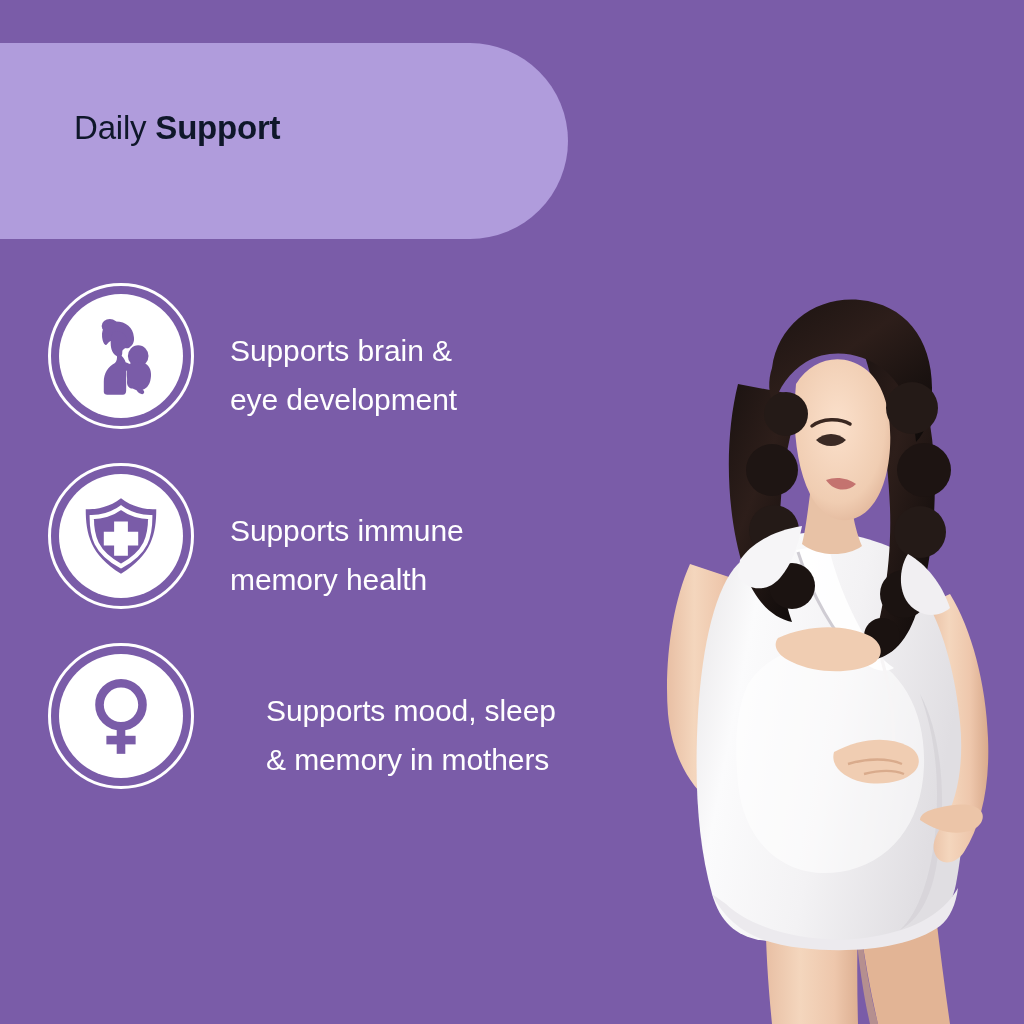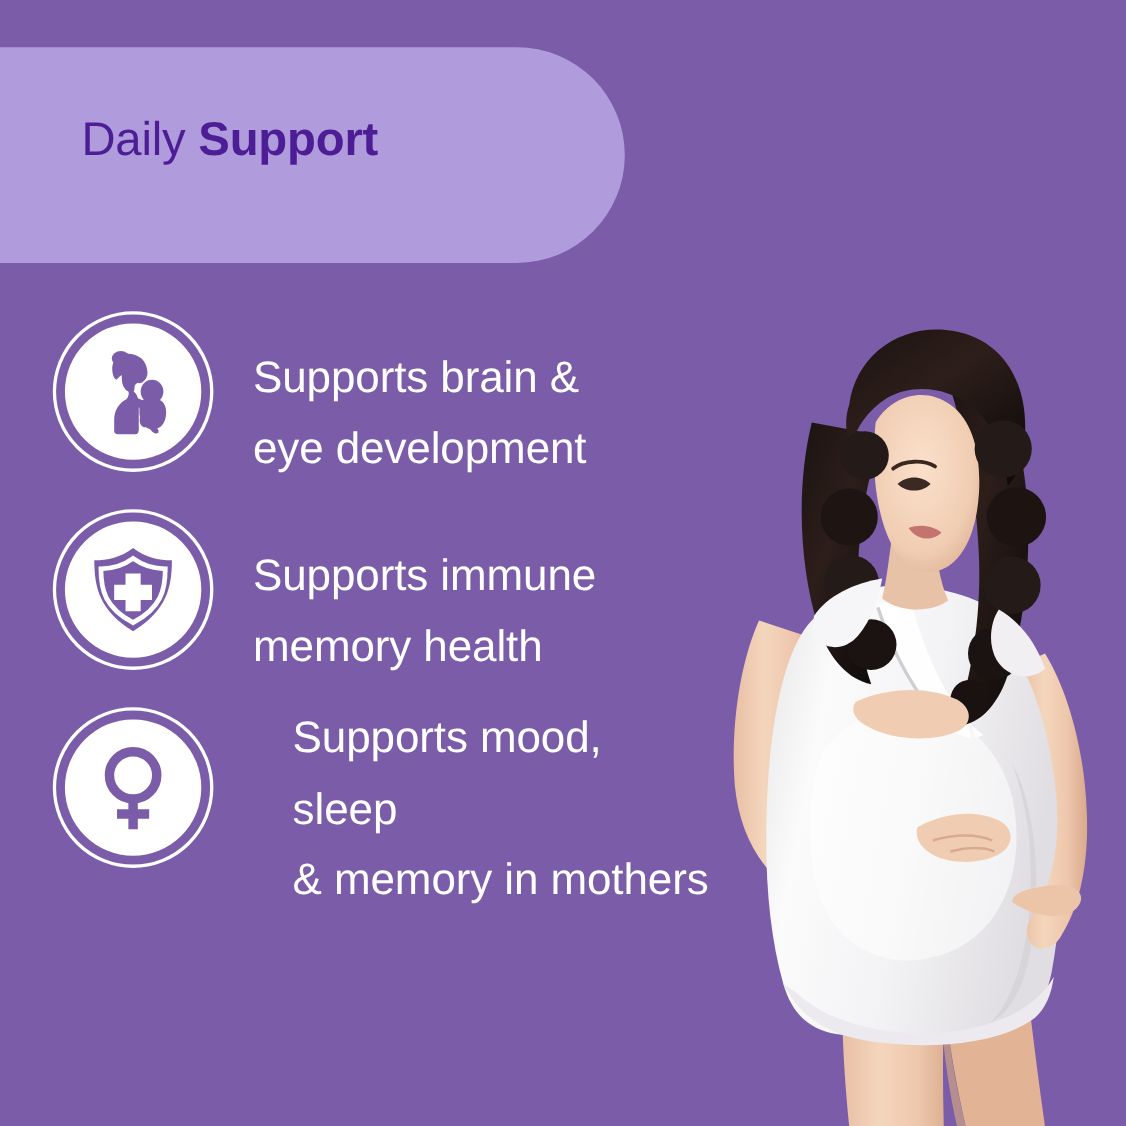--- a/index.html
+++ b/index.html
@@ -30,22 +30,22 @@
     background: #b09cdc;
     border-top-right-radius: 98px;
     border-bottom-right-radius: 98px;
     box-sizing: border-box;
     padding-left: 74px;
     display: flex;
     flex-direction: column;
     justify-content: center;
   }
   .headline {
-    color: #4c1d95;
-    font-size: 43px;
+    color: #0f172a;
+    font-size: 33px;
     line-height: 1.0;
     letter-spacing: -0.2px;
     white-space: nowrap;
   }
   .headline-line1 { margin-bottom: 27px; }
   .hl-light { font-weight: 300; }
   .hl-bold  { font-weight: 700; }
 
   
   .benefits {
@@ -86,21 +86,21 @@
   .icon-badge .glyph {
     position: relative;
     width: 86px;
     height: 86px;
     display: block;
   }
 
   .benefit-text {
     margin-left: 36px;
     color: #ffffff;
-    font-size: 40px;
+    font-size: 30px;
     font-weight: 500;
     line-height: 1.62;
     letter-spacing: -0.1px;
     white-space: pre-line;
     margin-top: 40px;
   }
 
   
   .photo {
     position: absolute;

